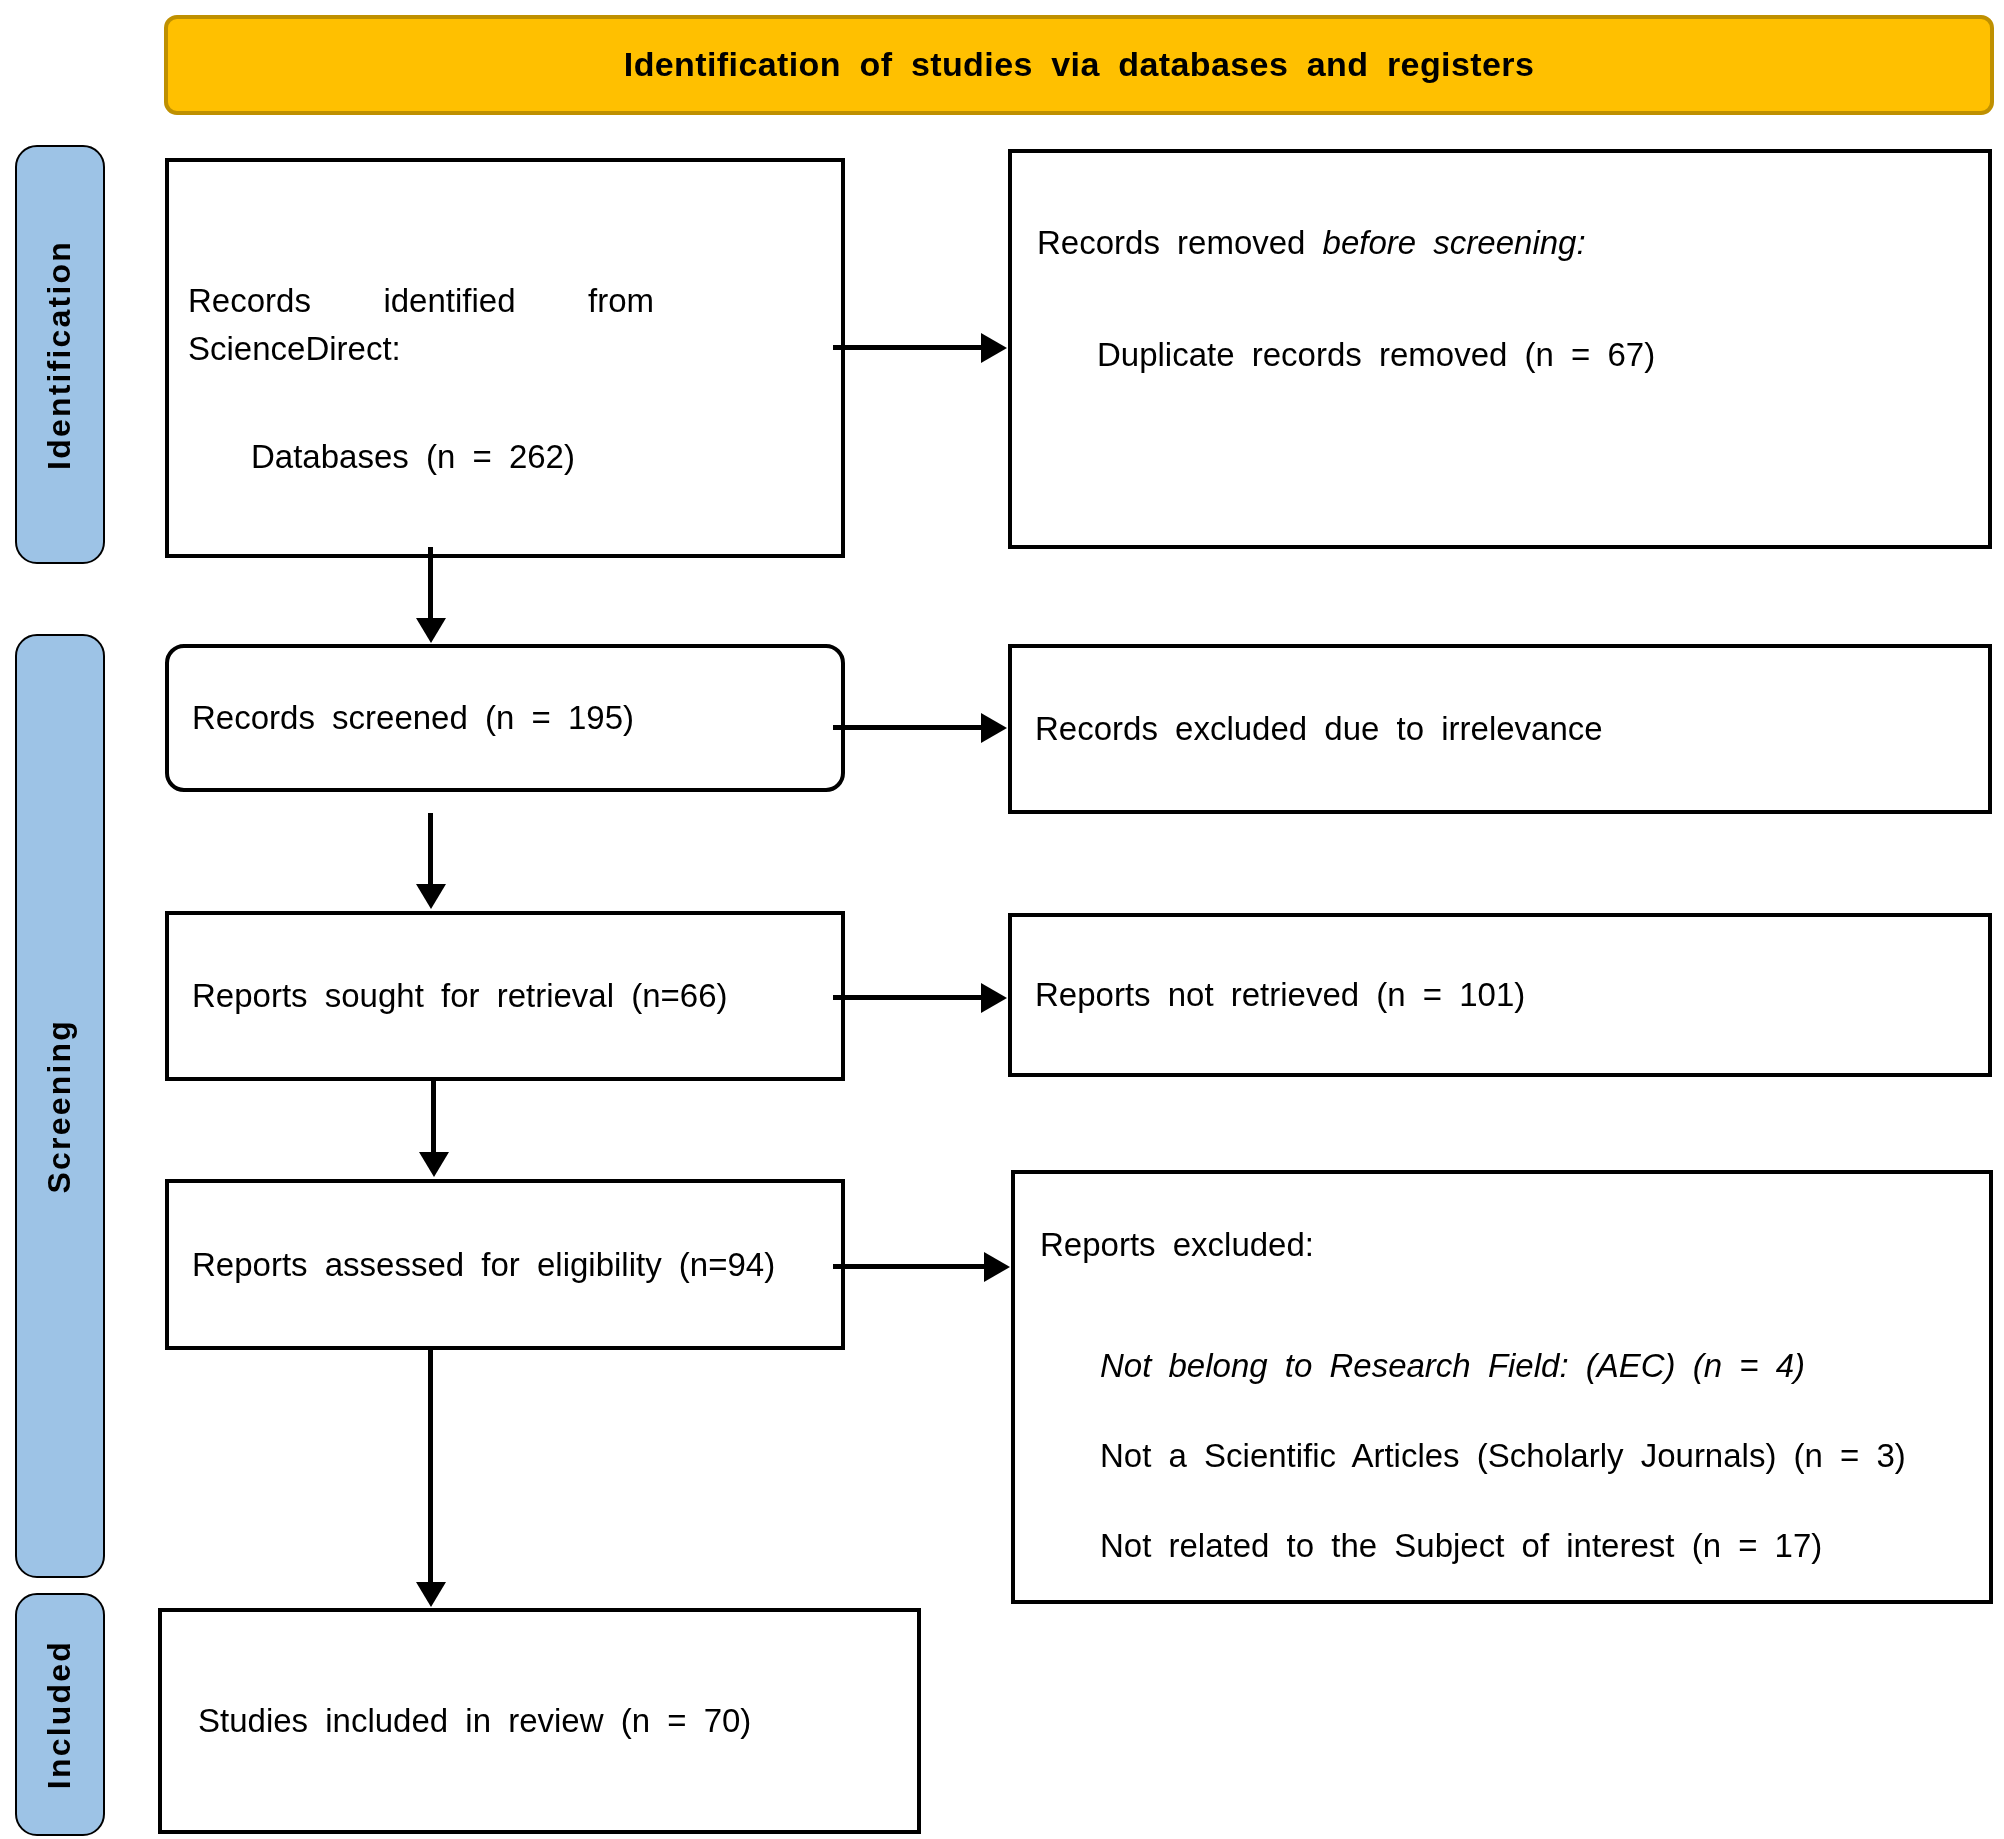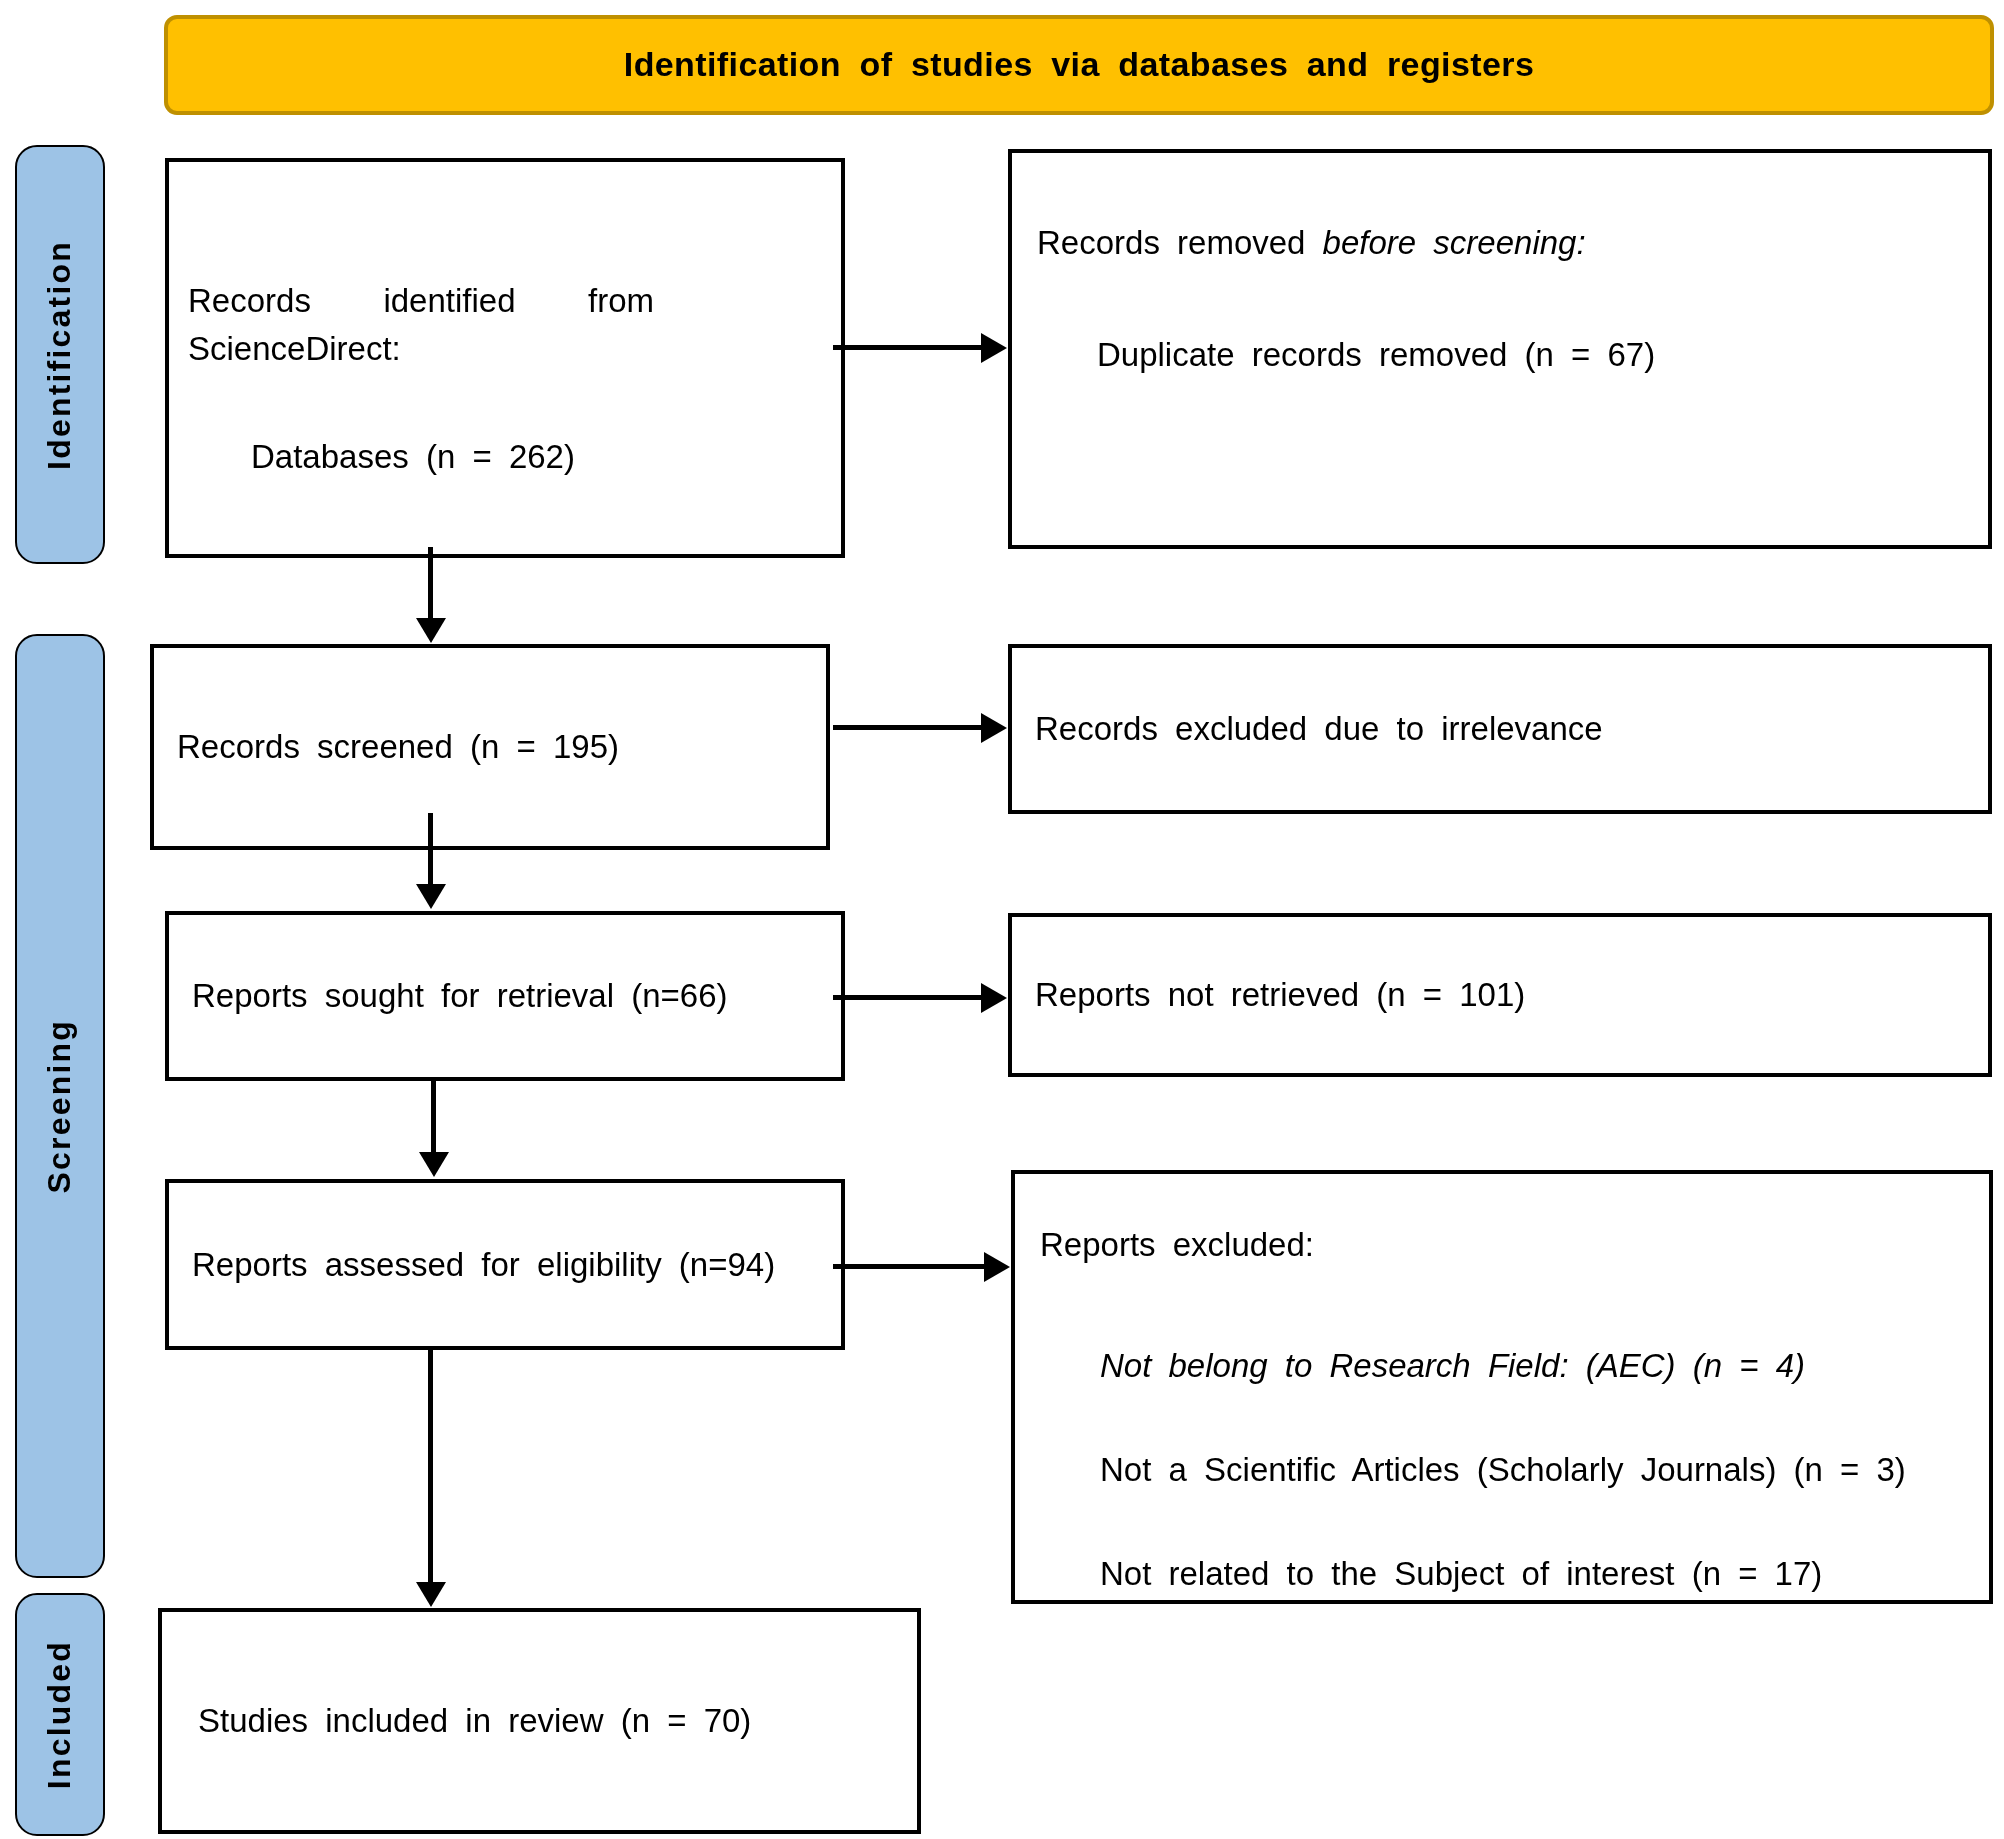--- a/index.html
+++ b/index.html
@@ -39,29 +39,29 @@
     border:4.4px solid var(--box-border);
     font-size:33px;line-height:1.45;word-spacing:8px;
   }
   #box-identified{left:165px;top:158px;width:680px;height:400px;padding:115px 22px 0 19px;box-sizing:border-box;}
   #box-identified .para1{max-width:466px;text-align:justify;}
   #box-identified .para2{margin-top:60px;margin-left:63px;}
   #box-removed{left:1008px;top:149px;width:984px;height:400px;padding:66px 22px 0 25px;box-sizing:border-box;}
   #box-removed .para2{margin-top:64px;margin-left:60px;}
   .italic{font-style:italic;}
   .midbox{display:flex;align-items:center;padding-left:23px;box-sizing:border-box;}
-  #box-screened{left:150px;top:644px;width:680px;height:206px;}
+  #box-screened{left:165px;top:644px;width:680px;height:148px;border-radius:19px;}
   #box-excluded-irrelevance{left:1008px;top:644px;width:984px;height:170px;}
   #box-sought{left:165px;top:911px;width:680px;height:170px;}
   #box-not-retrieved{left:1008px;top:913px;width:984px;height:164px;}
   #box-assessed{left:165px;top:1179px;width:680px;height:171px;}
   #box-reports-excluded{left:1011px;top:1170px;width:982px;height:434px;padding:47px 22px 0 25px;box-sizing:border-box;}
   #box-reports-excluded .reason{margin-left:60px;}
   #box-reports-excluded .reason.first{margin-top:73px;font-style:italic;}
-  #box-reports-excluded .reason + .reason{margin-top:56px;}
+  #box-reports-excluded .reason + .reason{margin-top:42px;}
   #box-included-review{left:158px;top:1608px;width:763px;height:226px;padding-left:36px;}
   
   .harrow{position:absolute;height:5.1px;background:#000;}
   .harrow::after{
     content:'';position:absolute;right:-26px;top:50%;transform:translateY(-50%);
     border-left:26px solid #000;border-top:15.3px solid transparent;border-bottom:15.3px solid transparent;
     width:0;height:0;
   }
   .varrow{position:absolute;width:5.1px;background:#000;}
   .varrow::after{

